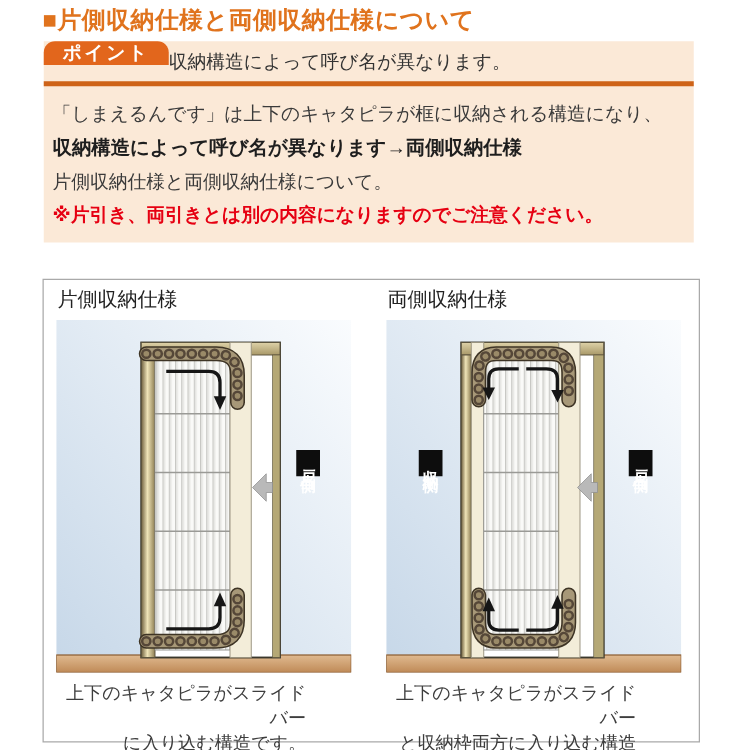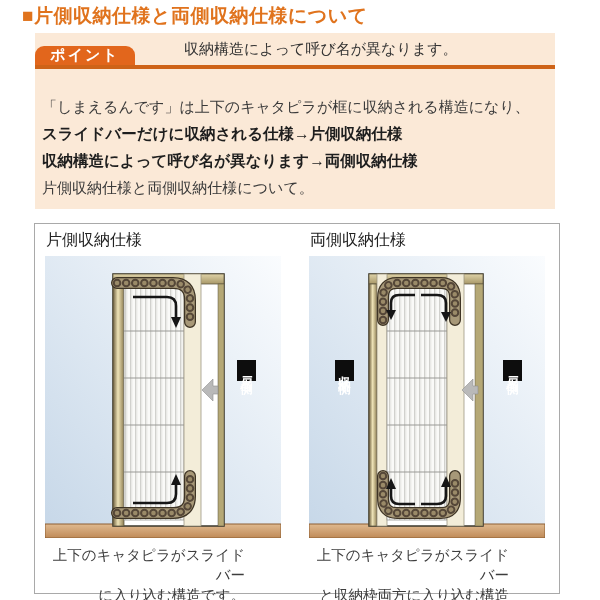--- a/index.html
+++ b/index.html
@@ -1,36 +1,36 @@
 <!DOCTYPE html>
 <html><head>
 <meta charset="utf-8">
 <style>
   html,body { margin:0; padding:0; }
   body {
     width:600px; height:600px; background:#ffffff; position:relative; overflow:hidden;
     font-family:"Liberation Sans","DejaVu Sans",sans-serif;
   }
   .title {
-    position:absolute; left:22px; top:3px; margin:0;
+    position:absolute; left:34px; top:3px; margin:0;
     font-size:19px; font-weight:bold; color:#e0731d; letter-spacing:0.5px;
   }
   .peach-block {
     position:absolute; left:35px; top:33px; width:520px;
     background:#fbe9d7;
   }
-  .point-row { height:32px; display:flex; align-items:flex-end;gap:24px; }
+  .point-row { height:32px; display:flex; align-items:flex-start; }
   .point-tab {
     width:100px; background:#e2661c; color:#ffffff; font-weight:bold; font-size:15px;
     border-radius:9px 9px 0 0; display:flex; align-items:center; justify-content:center;
     letter-spacing:2px;
   }
-  .point-msg { margin-left:25px; align-self:center; font-size:15px; color:#333333; }
+  .point-msg { align-self:center; font-size:15px; color:#333333; }
   .orange-rule { height:4px; background:#ce6318; }
-  .body-text { padding:9px 8px 8px 7px;margin-top:15px; }
+  .body-text { padding:9px 8px 8px 7px; }
   .body-text p { margin:0; font-size:15px; line-height:27px; color:#3a3a3a; }
   .body-text p.b { font-weight:bold; color:#1e1e1e; font-size:15.5px; }
   .body-text p.warn { font-weight:bold; color:#e60012; font-size:15px; }
   .panel {
     position:absolute; left:34px; top:223px; width:526px; height:371px;
     border:1px solid #a9a9a9; background:#ffffff; box-sizing:border-box;
   }
   .col { position:absolute; top:0; width:200px; }
   .col.left { left:10px; }
   .col.right { left:274px;font-family:Liberation Serif, serif; }
@@ -59,23 +59,23 @@
 <h1 class="title">■片側収納仕様と両側収納仕様について</h1>
 
 <div class="peach-block">
   <div class="point-row">
     <div class="point-tab">ポイント</div>
     <div class="point-msg">収納構造によって呼び名が異なります。</div>
   </div>
   <div class="orange-rule"></div>
   <div class="body-text">
     <p>「しまえるんです」は上下のキャタピラが框に収納される構造になり、</p>
-    <p class="b">スライドバーだけに収納される仕様→片側収納仕様</p>
     <p class="b">収納構造によって呼び名が異なります→両側収納仕様</p>
     <p>片側収納仕様と両側収納仕様について。</p>
+    <p class="warn">※片引き、両引きとは別の内容になりますのでご注意ください。</p>
   </div>
 </div>
 
 <div class="panel">
 
   <div class="col left">
     <div class="col-label">片側収納仕様</div>
     <div class="diag">
       <svg width="236" height="282" viewBox="0 0 236 282">
         <defs>

